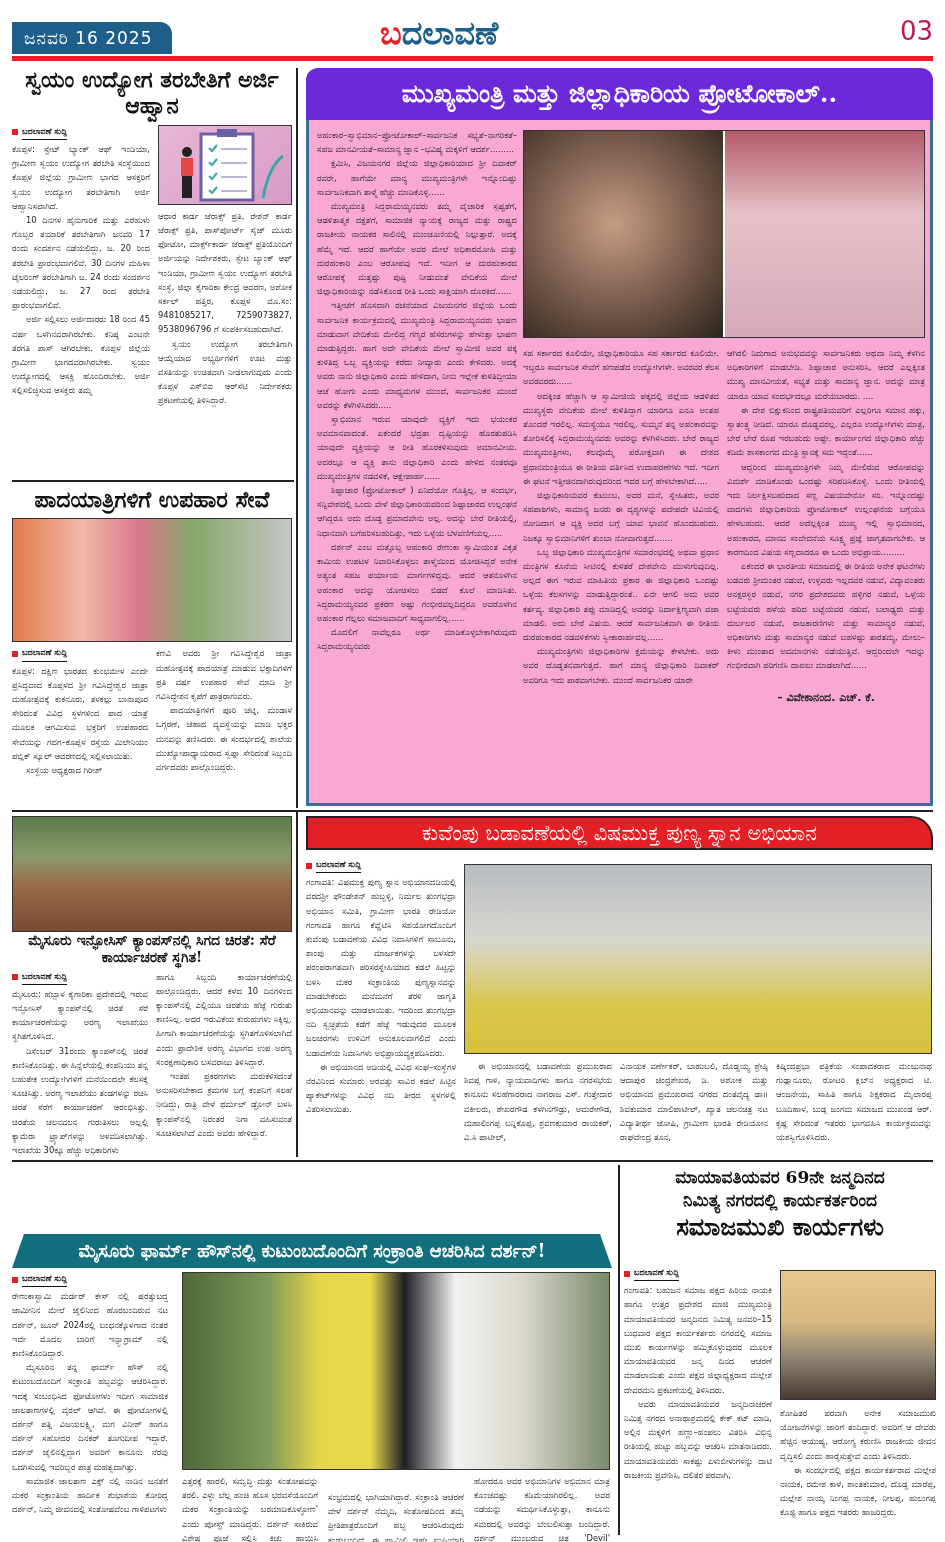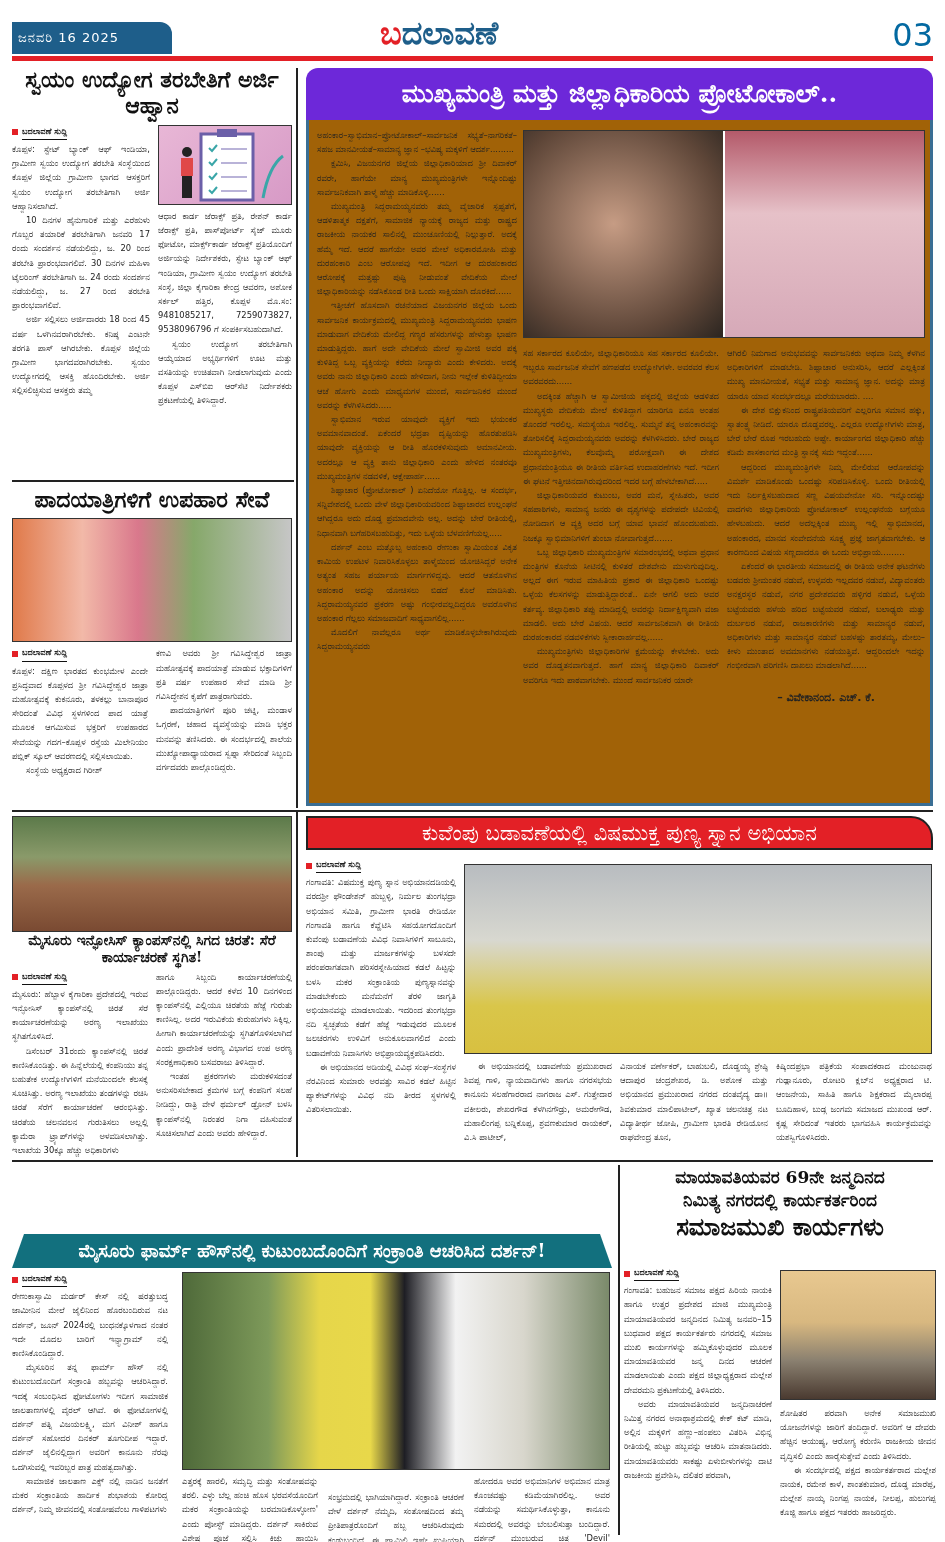--- a/index.html
+++ b/index.html
@@ -1,36 +1,36 @@
 <!DOCTYPE html>
 <html><head>
 <meta charset="utf-8">
 <style>
 *{box-sizing:border-box;margin:0;padding:0}
 body{width:945px;height:1542px;background:#fff;font-family:"DejaVu Sans",sans-serif;color:#111;position:relative;overflow:hidden}
 .abs{position:absolute}
-.masthead-date{left:12px;top:22px;width:160px;height:32px;background:#1e5e8a;color:#fff;font-size:13px;line-height:32px;padding-left:6px;border-top-right-radius:12px;letter-spacing:1px}
+.masthead-date{left:12px;top:22px;width:160px;height:32px;background:#1e5e8a;color:#fff;font-size:17px;line-height:32px;padding-left:12px;border-top-right-radius:12px;letter-spacing:1px}
 .masthead-logo{left:380px;top:14px;font-size:32px;font-weight:bold;color:#1e5e8a;font-family:"DejaVu Serif",serif}
 .masthead-logo .first{color:#e32026}
-.masthead-page{right:12px;top:16px;font-size:32px;color:#0369a1}
+.masthead-page{right:12px;top:16px;font-size:26px;color:#be185d}
 .redline{left:12px;top:56px;width:921px;height:5px;background:#e32026}
 .col-rule{background:#222;width:2px}
 .hline{background:#222;height:2px}
 h2.hd{font-family:"DejaVu Serif",serif;font-weight:bold;text-align:center;color:#111;line-height:1.2}
 .byline{font-size:8px;font-weight:bold;display:flex;align-items:center;gap:4px;margin-bottom:2px}
 .byline .sq{width:6px;height:6px;background:#e32026;display:inline-block}
 .byline span.t{border-bottom:1px solid #111}
 .txt{font-size:8.4px;line-height:14.2px;text-align:justify;color:#222}
 .txt p{text-indent:14px}
 .txt p.noind{text-indent:0}
 .photo{overflow:hidden;border:1px solid #333}
 .banner-blue{background:#6d28d9;color:#fff;border-radius:12px 12px 0 0}
 .banner-red{background:#e32026;color:#fff;border:2px solid #222;border-radius:0 22px 0 0}
 .banner-teal{background:#12707e;color:#fff;clip-path:polygon(2% 0,98% 0,100% 100%,0 100%)}
-.cream{background:#a16207;border:3px solid #3a6e94;border-top:none}
+.cream{background:#f9a8d4;border:3px solid #3a6e94;border-top:none}
 .sig{font-weight:bold;font-size:11px;text-align:center;margin-top:18px}
 </style>
 </head>
 <body>
 
 <div class="abs masthead-date">ಜನವರಿ 16  2025</div>
 <div class="abs masthead-logo"><span class="first">ಬ</span><span>ದಲಾವಣೆ</span></div>
 <div class="abs masthead-page">03</div>
 <div class="abs redline"></div>
 

